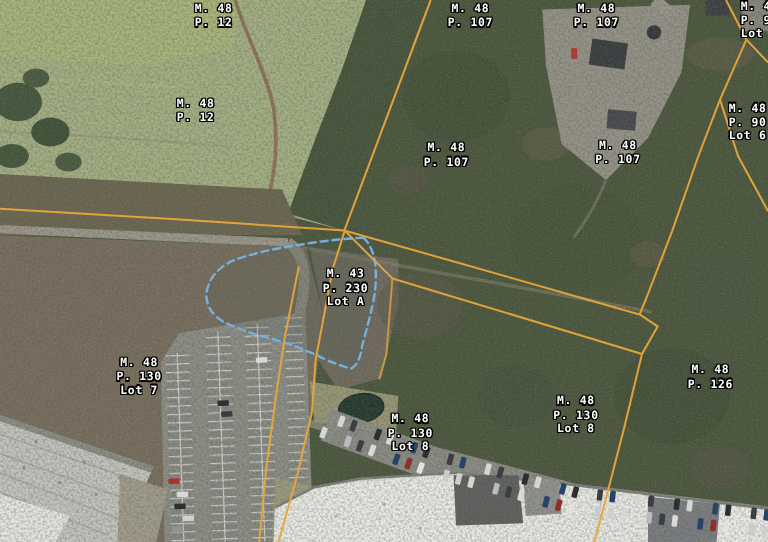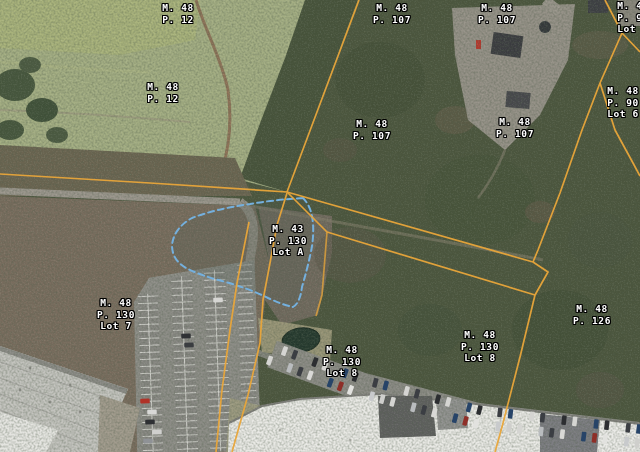--- a/index.html
+++ b/index.html
@@ -246,21 +246,21 @@
 P. 107</div>
       <div class="plabel" style="left: 515px; top: 116px; color: rgb(255, 255, 255);">M. 48
 P. 107</div>
       <div class="plabel" style="left: 633px; top: 0px; color: rgb(255, 255, 255);">M. 48
 P. 90
 Lot 5</div>
       <div class="plabel" style="left: 623px; top: 85px; color: rgb(255, 255, 255);">M. 48
 P. 90
 Lot 6</div>
       <div class="plabel" style="left: 288px; top: 223px; color: rgb(255, 255, 255);">M. 43
-P. 130
+P. 230
 Lot A</div>
       <div class="plabel" style="left: 116px; top: 297px; color: rgb(255, 255, 255);">M. 48
 P. 130
 Lot 7</div>
       <div class="plabel" style="left: 342px; top: 344px; color: rgb(255, 255, 255);">M. 48
 P. 130
 Lot 8</div>
       <div class="plabel" style="left: 480px; top: 329px; color: rgb(255, 255, 255);">M. 48
 P. 130
 Lot 8</div>

